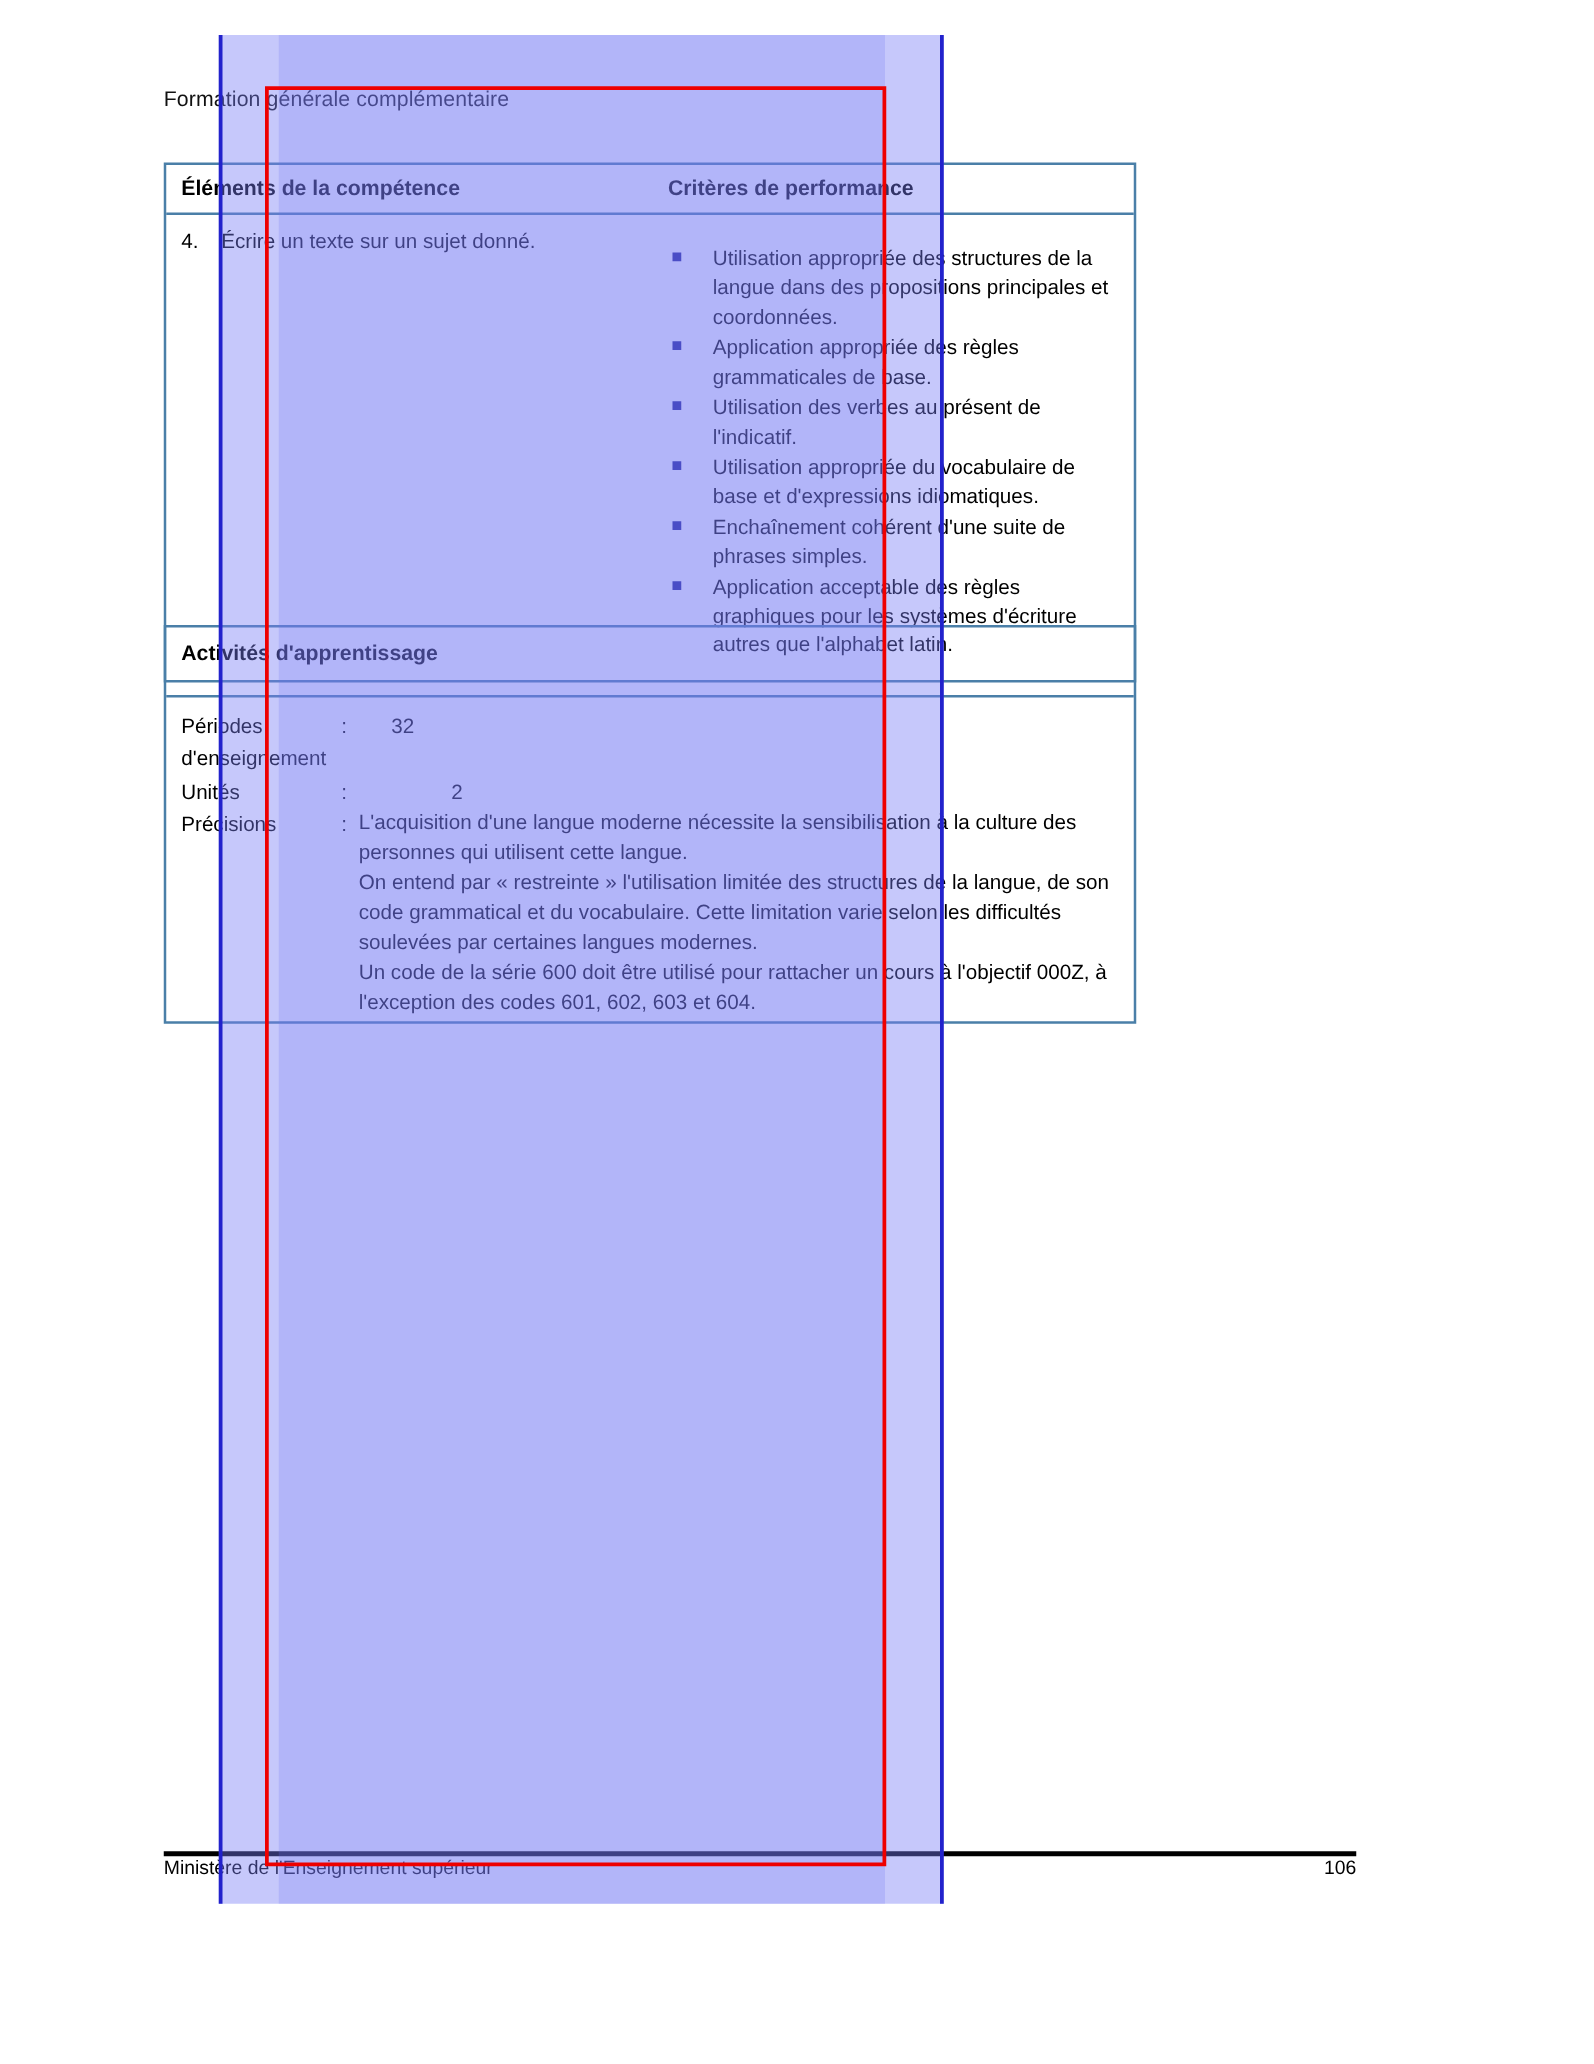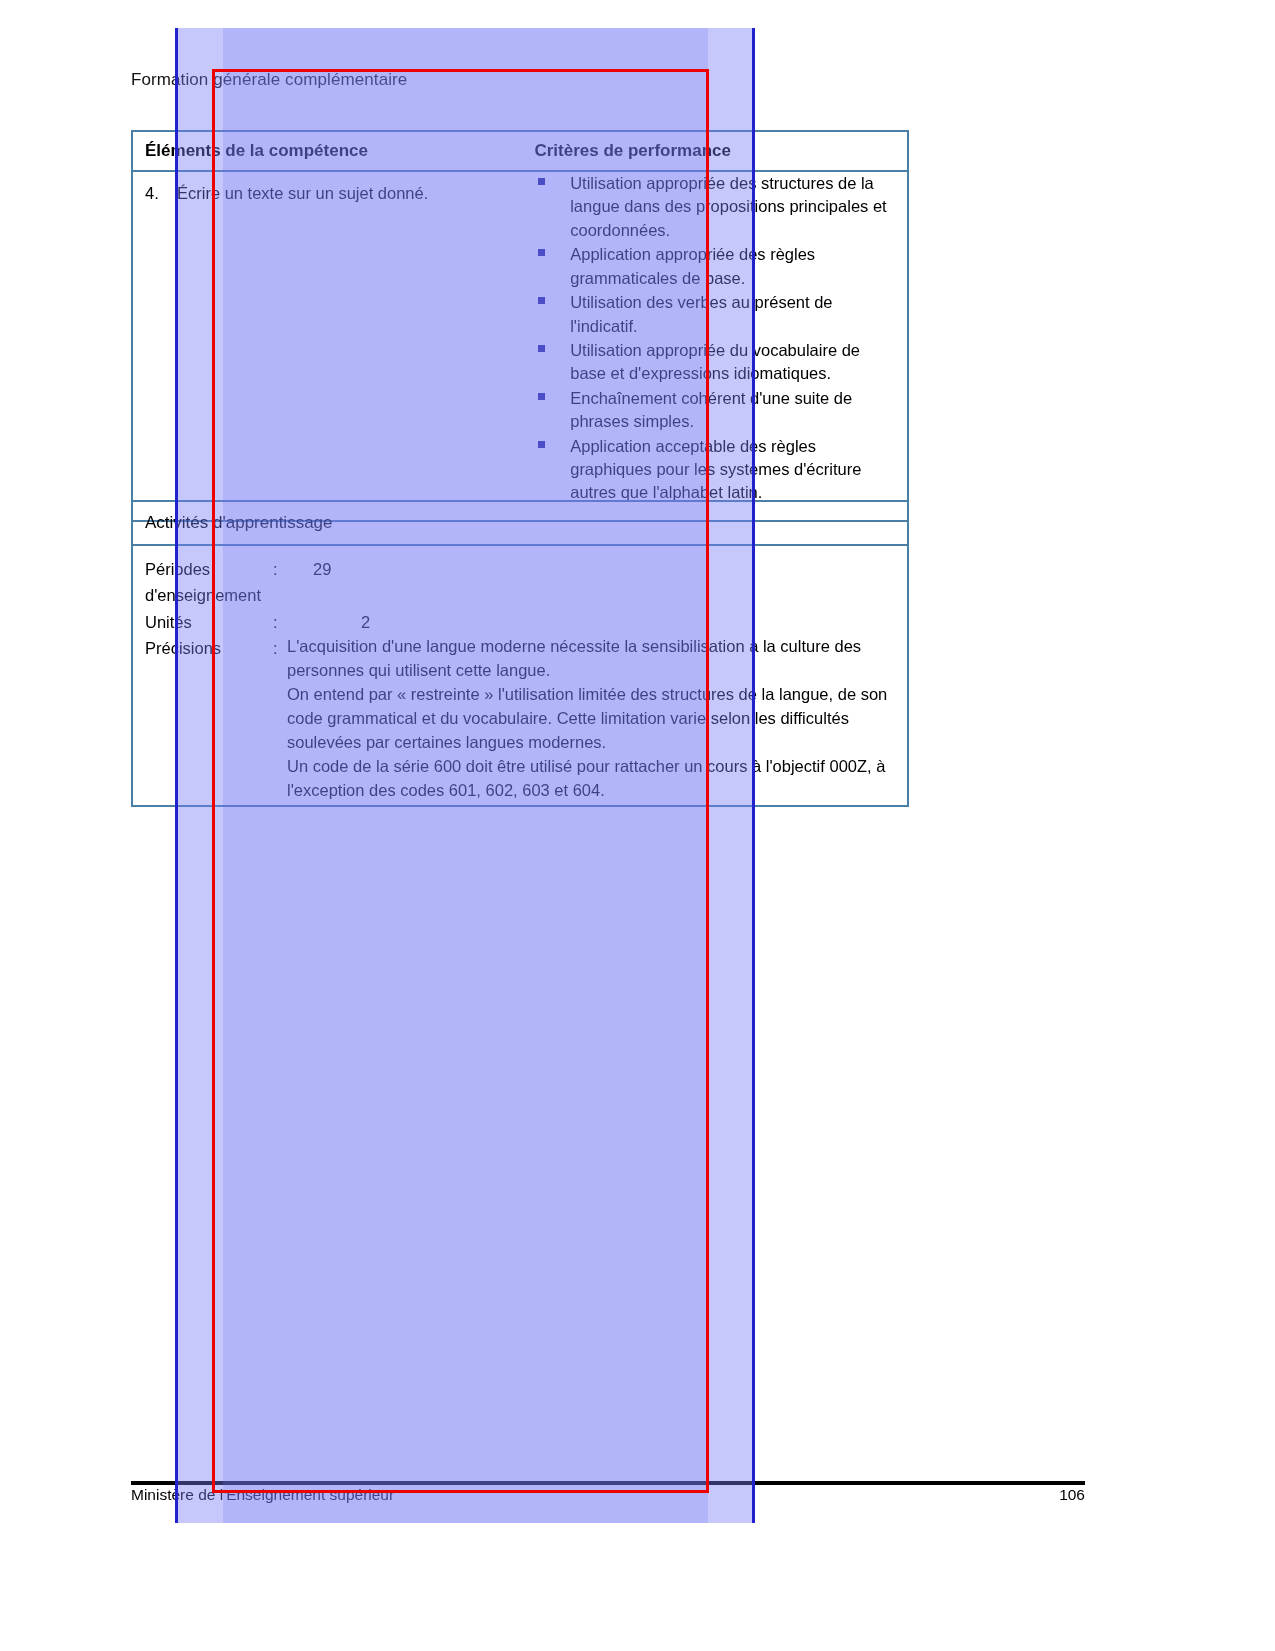--- a/index.html
+++ b/index.html
@@ -103,21 +103,21 @@
 
   .cell-body-left {
     width: 480px;
     box-sizing: border-box;
     padding: 12px 10px 14px 12px;
     font-size: 16.5px;
   }
   .cell-body-right {
     width: 474px;
     box-sizing: border-box;
-    padding: 0 14px 14px 10px;
+    padding: 24px 14px 14px 10px;
     font-size: 16.5px;
   }
 
   .elem-line {
     display: flex;
     gap: 10px;
   }
   .elem-num { width: 22px; flex: none; }
 
   ul.crit {
@@ -135,23 +135,23 @@
     position: absolute;
     left: 6px;
     top: 6px;
     width: 7px;
     height: 7px;
     background: #1b1b8f;
   }
 
   
   .act-head {
-    font-weight: normal;
+    font-weight: bold;
     font-size: 17px;
-    padding: 11px 12px 11px 12px;
+    padding: 11px 12px 23px 12px;
   }
   .act-body {
     padding: 10px 12px 2px 12px;
     font-size: 16.5px;
   }
   .kv {
     display: flex;
     line-height: 1.6;
   }
   .kv .k { width: 128px; flex: none; }
@@ -245,21 +245,21 @@
       <div class="row">
         <div class="act-head">Activités d'apprentissage</div>
       </div>
 
       <div class="row">
         <div class="act-body">
 
           <div class="kv">
             <span class="k">Périodes d'enseignement</span>
             <span class="sep">:</span>
-            <span class="v pad-45">29</span>
+            <span class="v pad-45">32</span>
           </div>
 
           <div class="kv">
             <span class="k">Unités</span>
             <span class="sep">:</span>
             <span class="v pad-2">2</span>
           </div>
 
           <div class="kv prec">
             <span class="k">Précisions</span>

